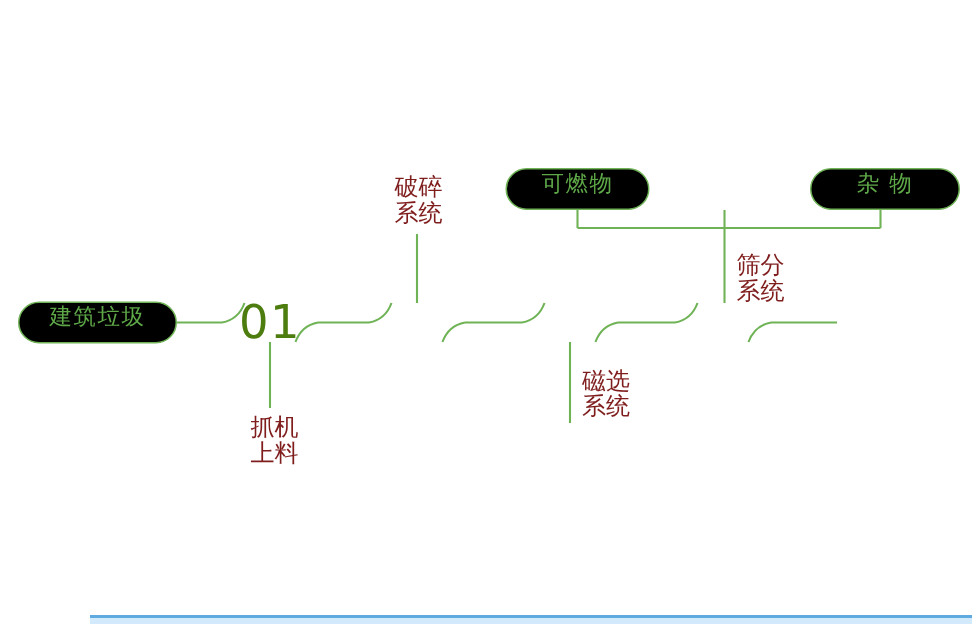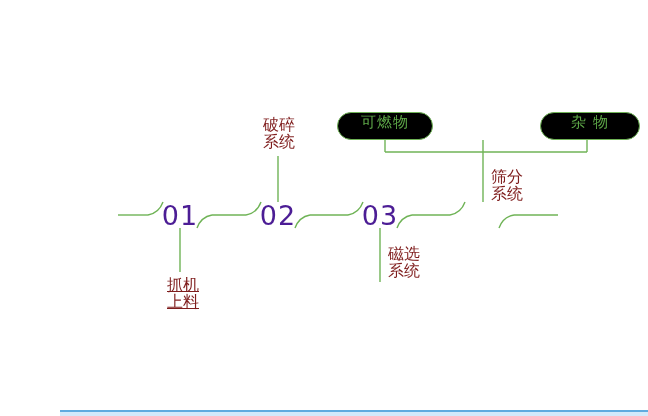--- a/index.html
+++ b/index.html
@@ -34,22 +34,22 @@
     font-size: 15px;
     letter-spacing: 1px;
     display: flex;
     align-items: flex-start;
     justify-content: center;
     white-space: pre;
   }
   .stepnum {
     position: absolute;
     transform: translate(-50%, -50%);
-    font-size: 27px;
-    color: #4c1d95;
+    font-size: 31px;
+    color: #4d7c0f;
     letter-spacing: 1px;
     background: transparent;
   }
   .flabel {
     position: absolute;
     font-size: 16px;
     line-height: 17px;
     color: #7f1d1d;
   }
   .flabel .ln { display: block; }
@@ -94,26 +94,27 @@
 
     <path d="M380 228 V282"></path>
 
     <path d="M483 202 V140"></path>
 
     <path d="M385 152 H587"></path>
     <path d="M385 140 V152"></path>
     <path d="M587 140 V152"></path>
   </svg>
 
+  <div class="pill" style="left:12px; top:201px; width:106px;">
+    <span>建筑垃圾</span>
+  </div>
 
   <div class="stepnum" style="left:180px; top:215px;">01</div>
-  <div class="stepnum" style="left:278px; top:215px;">02</div>
-  <div class="stepnum" style="left:380px; top:215px;">03</div>
 
-  <div class="flabel" style="left:167px; top:276px;text-decoration:underline;">
+  <div class="flabel" style="left:167px; top:276px;">
     <span class="ln">抓机</span>
     <span class="ln">上料</span>
   </div>
 
   <div class="flabel" style="left:263px; top:116px;">
     <span class="ln">破碎</span>
     <span class="ln">系统</span>
   </div>
 
   <div class="flabel" style="left:388px; top:245px;">

